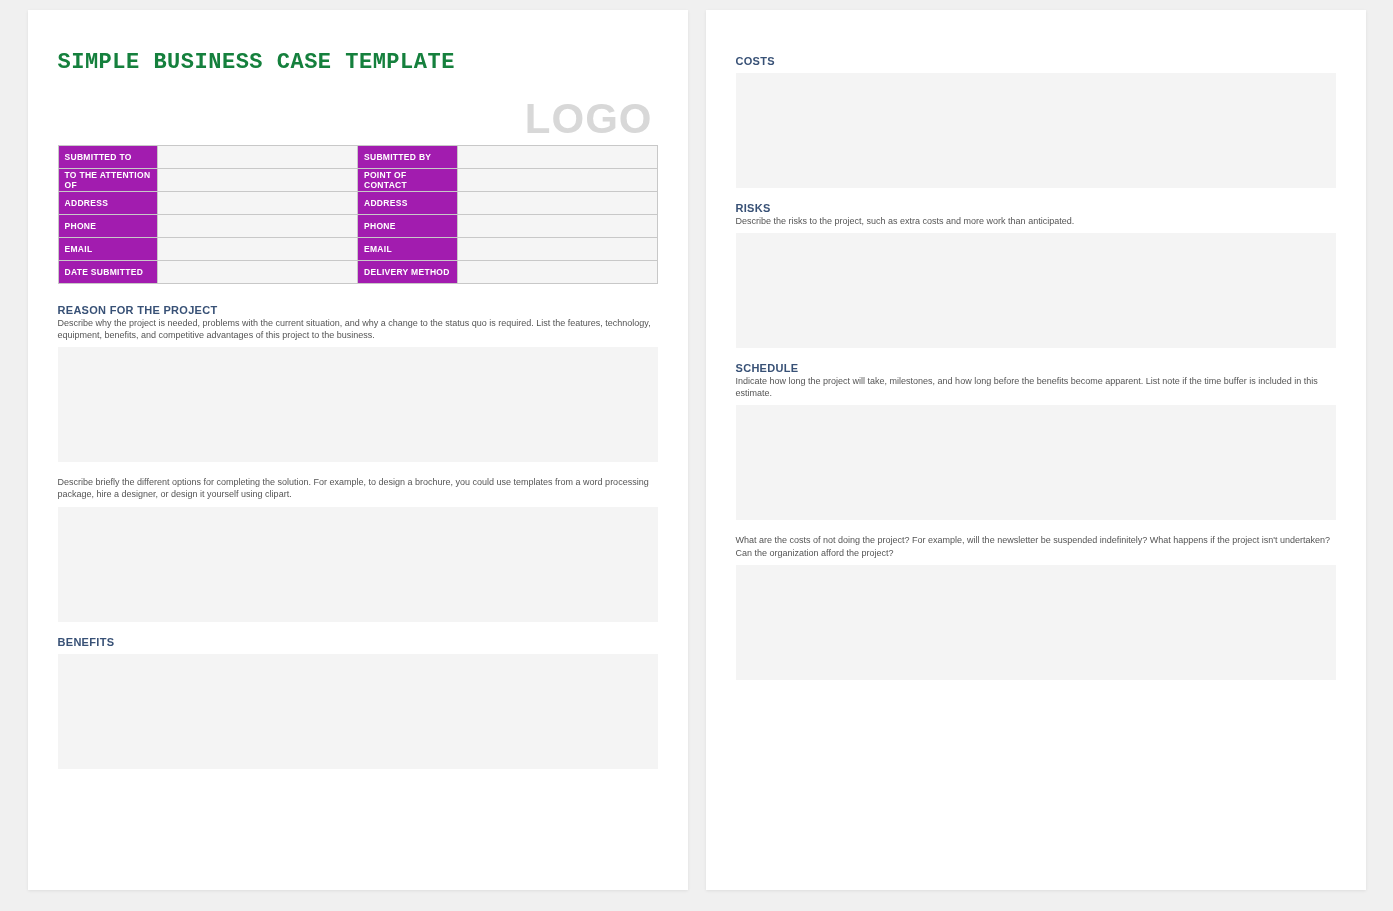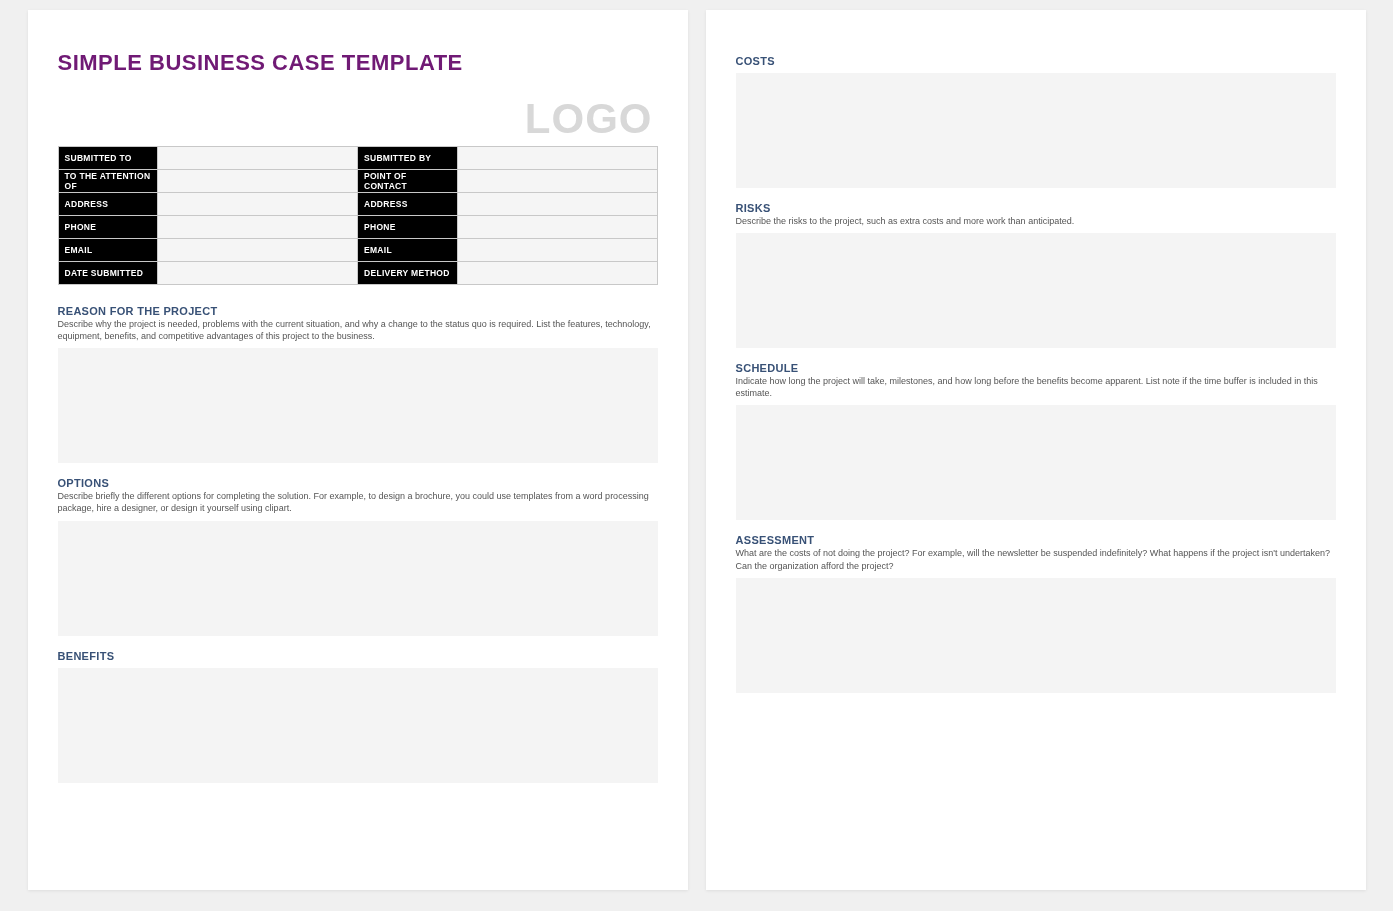--- a/index.html
+++ b/index.html
@@ -18,22 +18,23 @@
     width: 660px;
     height: 880px;
     padding: 40px 30px 30px 30px;
     box-shadow: 0 1px 3px rgba(0,0,0,0.08);
     position: relative;
   }
   .main-title {
     font-size: 22px;
     font-weight: bold;
     letter-spacing: 0.5px;
-    color: #701a75;
+    color: #15803d;
     margin-bottom: 30px;
+    font-family: Liberation Mono, monospace;
   }
   .logo {
     position: absolute;
     top: 85px;
     right: 35px;
     font-size: 42px;
     font-weight: 800;
     color: #d8d8d8;
     letter-spacing: 1px;
   }
@@ -45,21 +46,21 @@
     border: 1px solid #c8c8c8;
   }
   .info-table td {
     border: 1px solid #c8c8c8;
     height: 23px;
     padding: 0 6px;
     font-size: 8.5px;
     vertical-align: middle;
   }
   .info-table td.label {
-    background: #000000;
+    background: #a21caf;
     color: #fff;
     font-weight: bold;
     width: 100px;
     letter-spacing: 0.3px;
   }
   .info-table td.value {
     background: #f5f5f5;
     width: 200px;
   }
   .section {
@@ -139,21 +140,20 @@
   </tbody>
     </table>
 
   <div class="section">
     <div class="section-title">REASON FOR THE PROJECT</div>
     <div class="section-desc">Describe why the project is needed, problems with the current situation, and why a change to the status quo is required. List the features, technology, equipment, benefits, and competitive advantages of this project to the business.</div>
     <div class="input-area"></div>
   </div>
 
   <div class="section">
-    <div class="section-title">OPTIONS</div>
     <div class="section-desc">Describe briefly the different options for completing the solution. For example, to design a brochure, you could use templates from a word processing package, hire a designer, or design it yourself using clipart.</div>
     <div class="input-area"></div>
   </div>
 
   <div class="section">
     <div class="section-title">BENEFITS</div>
     <div class="input-area"></div>
   </div>
 </div>
 
@@ -169,18 +169,17 @@
     <div class="input-area"></div>
   </div>
 
   <div class="section">
     <div class="section-title">SCHEDULE</div>
     <div class="section-desc">Indicate how long the project will take, milestones, and how long before the benefits become apparent. List note if the time buffer is included in this estimate.</div>
     <div class="input-area"></div>
   </div>
 
   <div class="section">
-    <div class="section-title">ASSESSMENT</div>
     <div class="section-desc">What are the costs of not doing the project? For example, will the newsletter be suspended indefinitely? What happens if the project isn't undertaken? Can the organization afford the project?</div>
     <div class="input-area"></div>
   </div>
 
 </div>
 
 </body></html>

